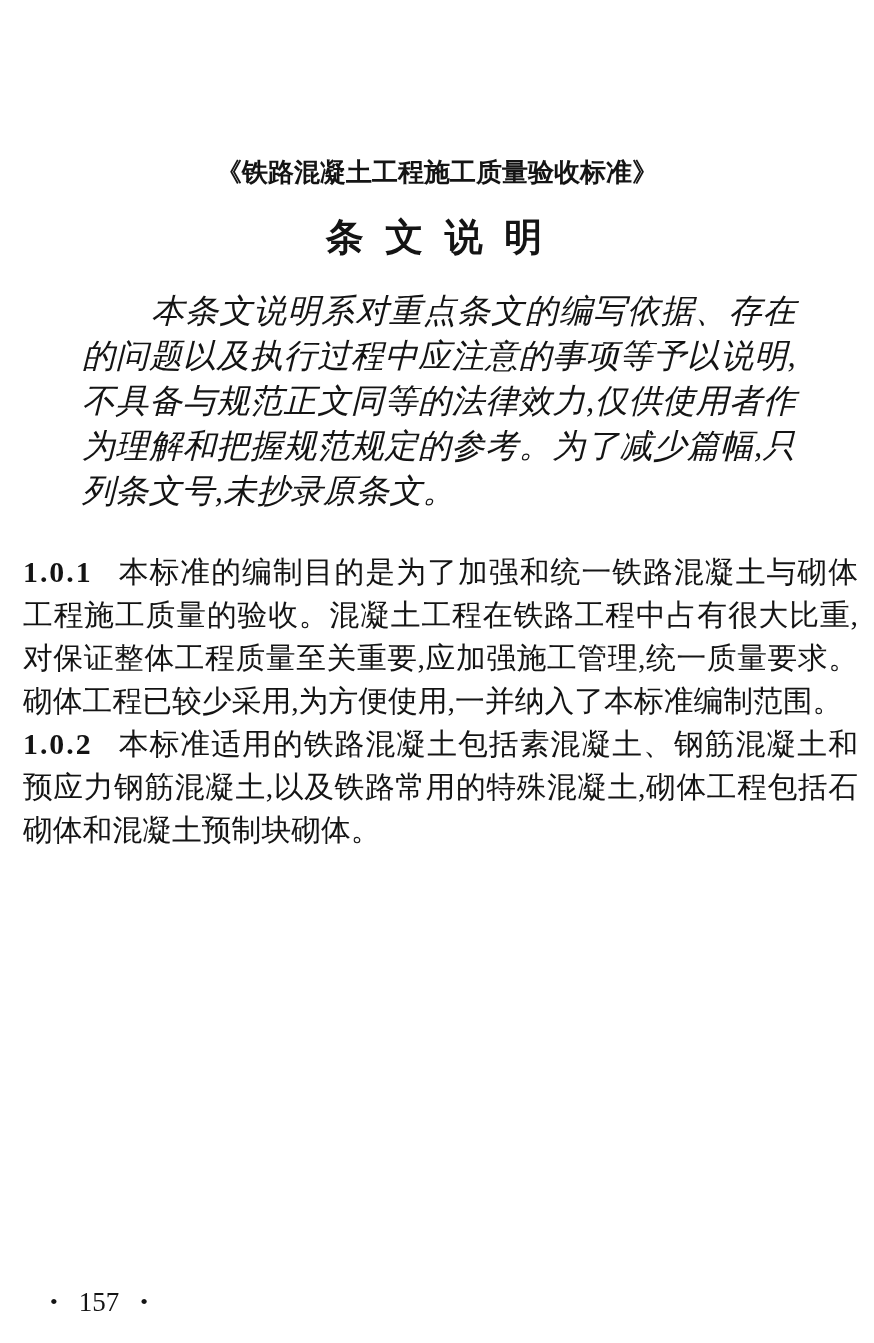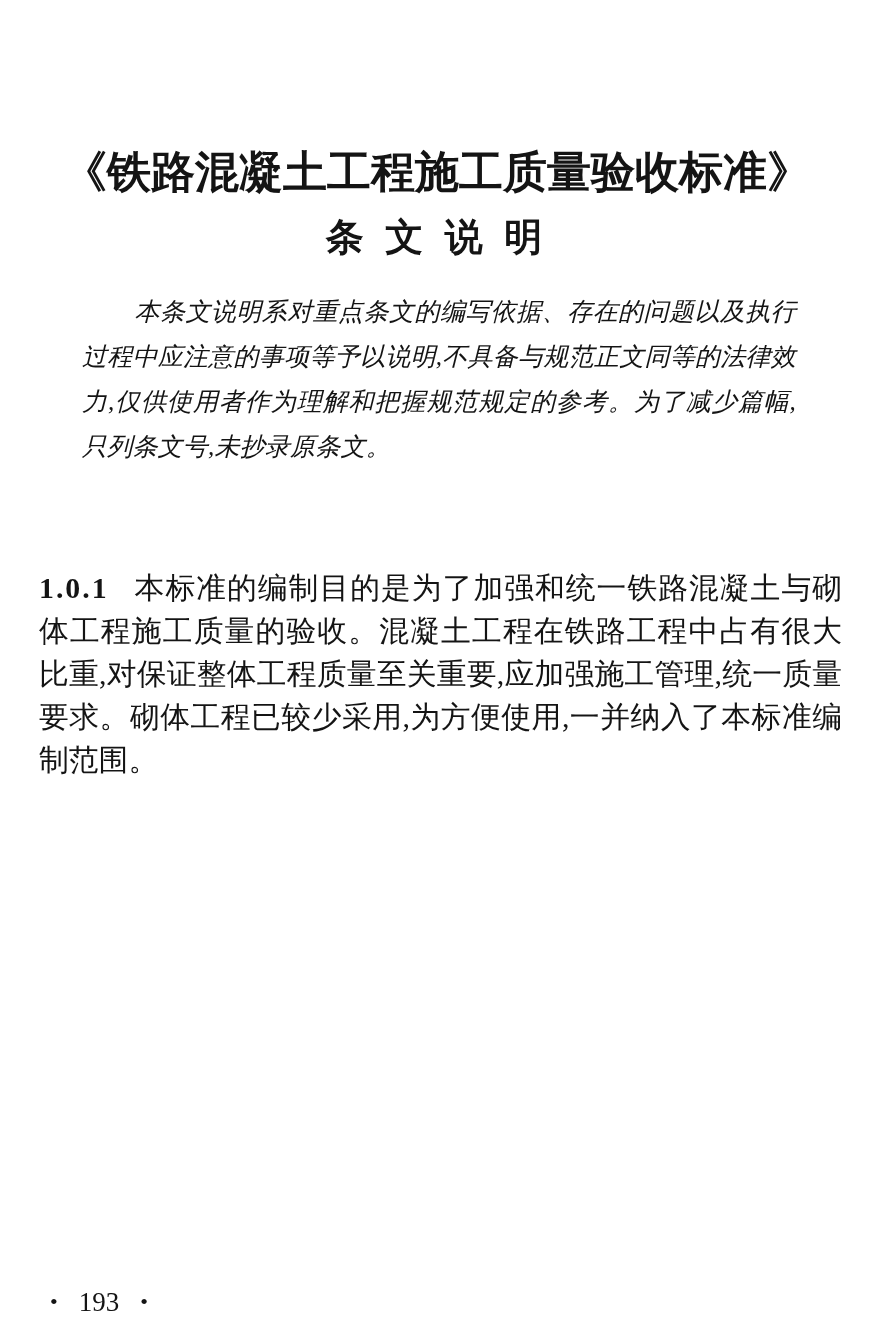--- a/index.html
+++ b/index.html
@@ -19,21 +19,21 @@
   }
   .title-block {
     position: absolute;
     top: 148px;
     left: 0;
     width: 874px;
     text-align: center;
   }
   .doc-title {
     margin: 0;
-    font-size: 44px;
+    font-size: 26px;
     line-height: 50px;
     font-weight: bold;
     letter-spacing: 0;
     white-space: nowrap;
   }
   .doc-subtitle {
     margin: 15px 0 16px 0;
     font-size: 38px;
     line-height: 48px;
     font-weight: bold;
@@ -41,36 +41,36 @@
     white-space: pre;
   }
   .preface {
     position: absolute;
     top: 289px;
     left: 82px;
     width: 714px;
   }
   .preface-text {
     margin: 0;
-    font-size: 25px;
+    font-size: 33px;
     line-height: 45px;
     text-align: justify;
     text-indent: 2.1em;
     font-style: italic;
     font-feature-settings: "halt" 1;
     letter-spacing: 0.2px;
   }
   .doc-body {
     position: absolute;
     top: 550px;
     left: 23px;
     width: 835px;
   }
   .clause {
-    margin: 16px;
+    margin: 0;
     font-size: 29.8px;
     line-height: 43px;
     text-align: justify;
     font-feature-settings: "halt" 1;
   }
   .clause-num {
     font-weight: bold;
     letter-spacing: 2px;
     margin-right: 25px;
   }
@@ -99,24 +99,25 @@
   </header>
 
   <section class="preface">
     <p class="preface-text">本条文说明系对重点条文的编写依据、存在的问题以及执行过程中应注意的事项等予以说明,不具备与规范正文同等的法律效力,仅供使用者作为理解和把握规范规定的参考。为了减少篇幅,只列条文号,未抄录原条文。</p>
   </section>
 
   <main class="doc-body">
 
     <p class="clause"><b class="clause-num">1.0.1</b><span class="clause-text">本标准的编制目的是为了加强和统一铁路混凝土与砌体工程施工质量的验收。混凝土工程在铁路工程中占有很大比重,对保证整体工程质量至关重要,应加强施工管理,统一质量要求。砌体工程已较少采用,为方便使用,一并纳入了本标准编制范围。</span></p>
 
+    <p class="clause"><b class="clause-num">1.0.2</b><span class="clause-text">本标准适用的铁路混凝土包括素混凝土、钢筋混凝土和预应力钢筋混凝土,以及铁路常用的特殊混凝土,砌体工程包括石砌体和混凝土预制块砌体。</span></p>
 
 
 
   </main>
 
   <footer class="page-footer">
     <span class="footer-dot">•</span>
-    <span class="footer-page-number">193</span>
+    <span class="footer-page-number">157</span>
     <span class="footer-dot">•</span>
   </footer>
 
 </div>
 
 </body></html>

